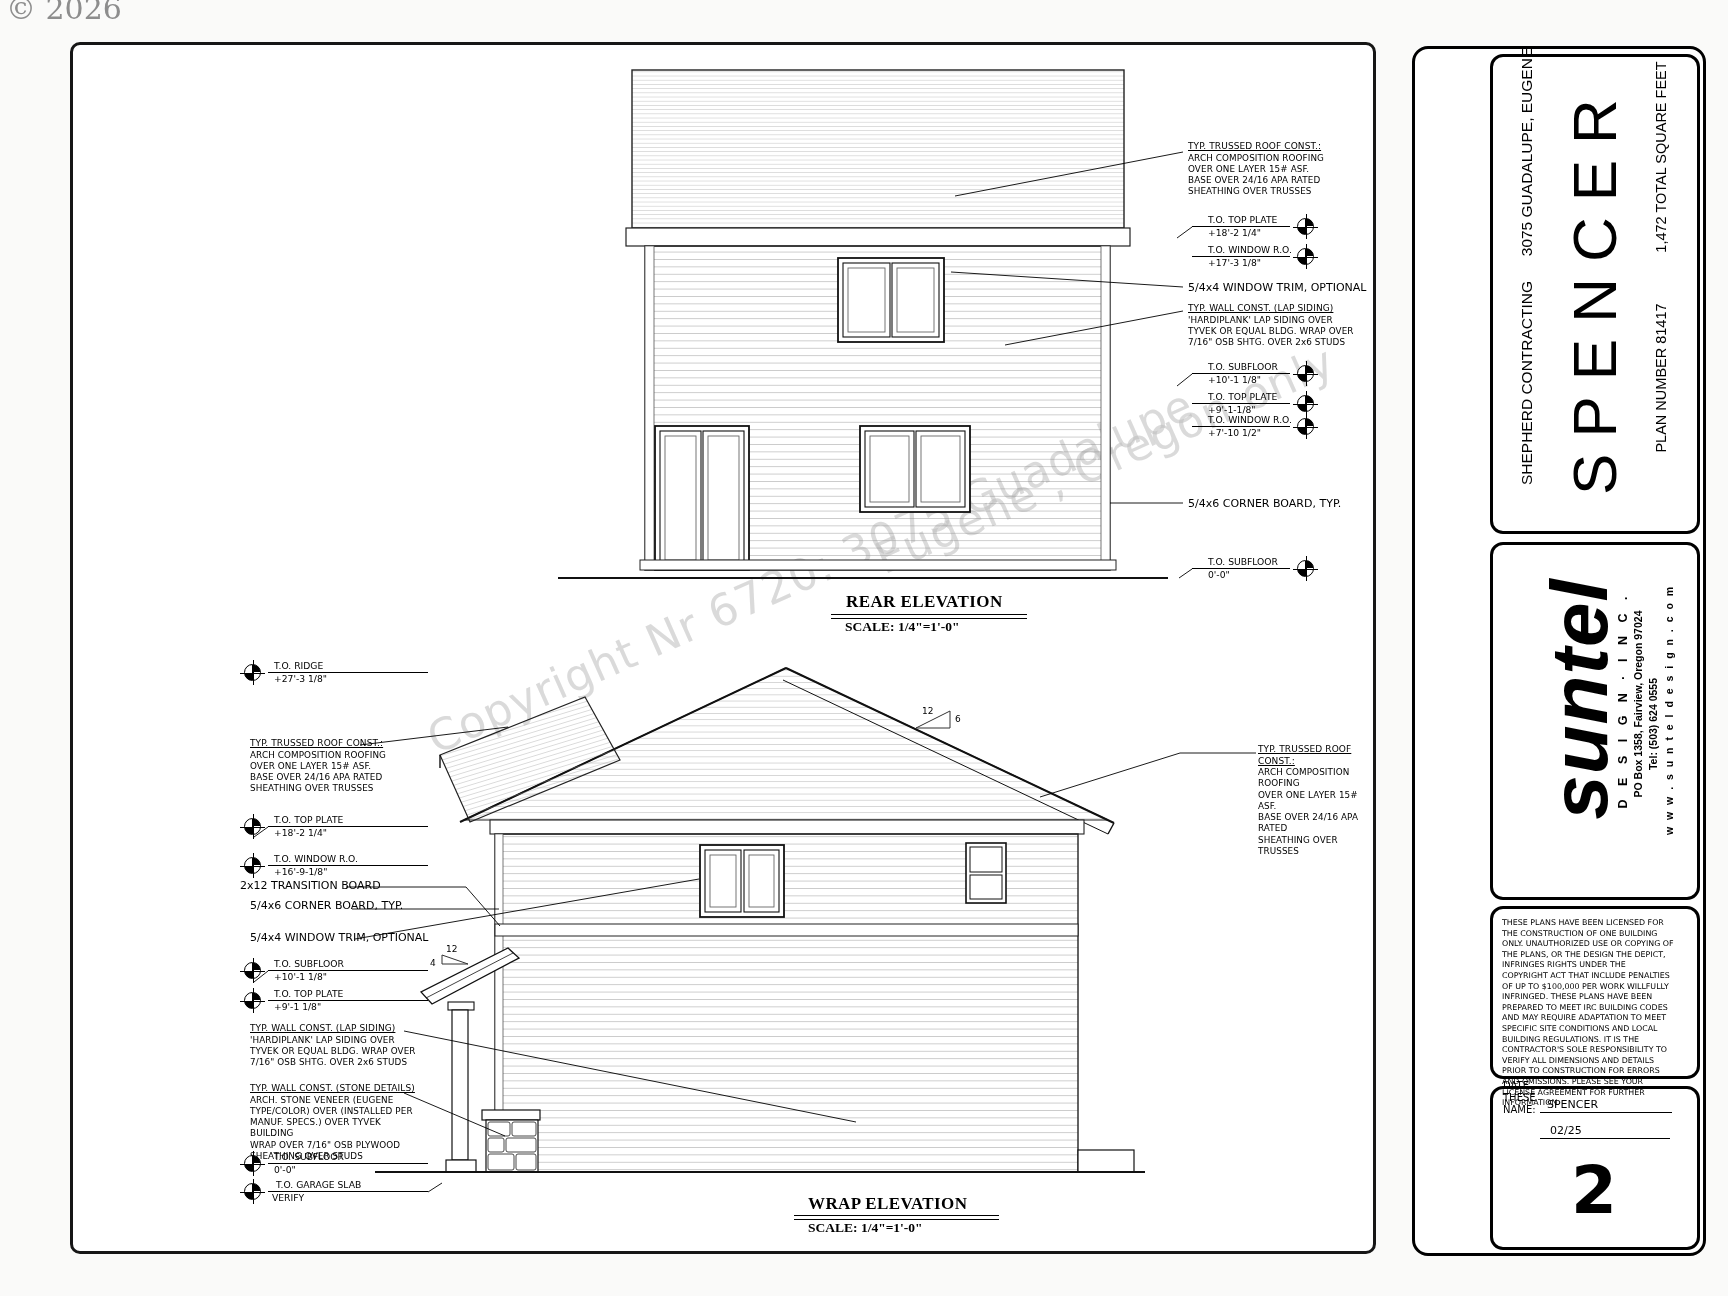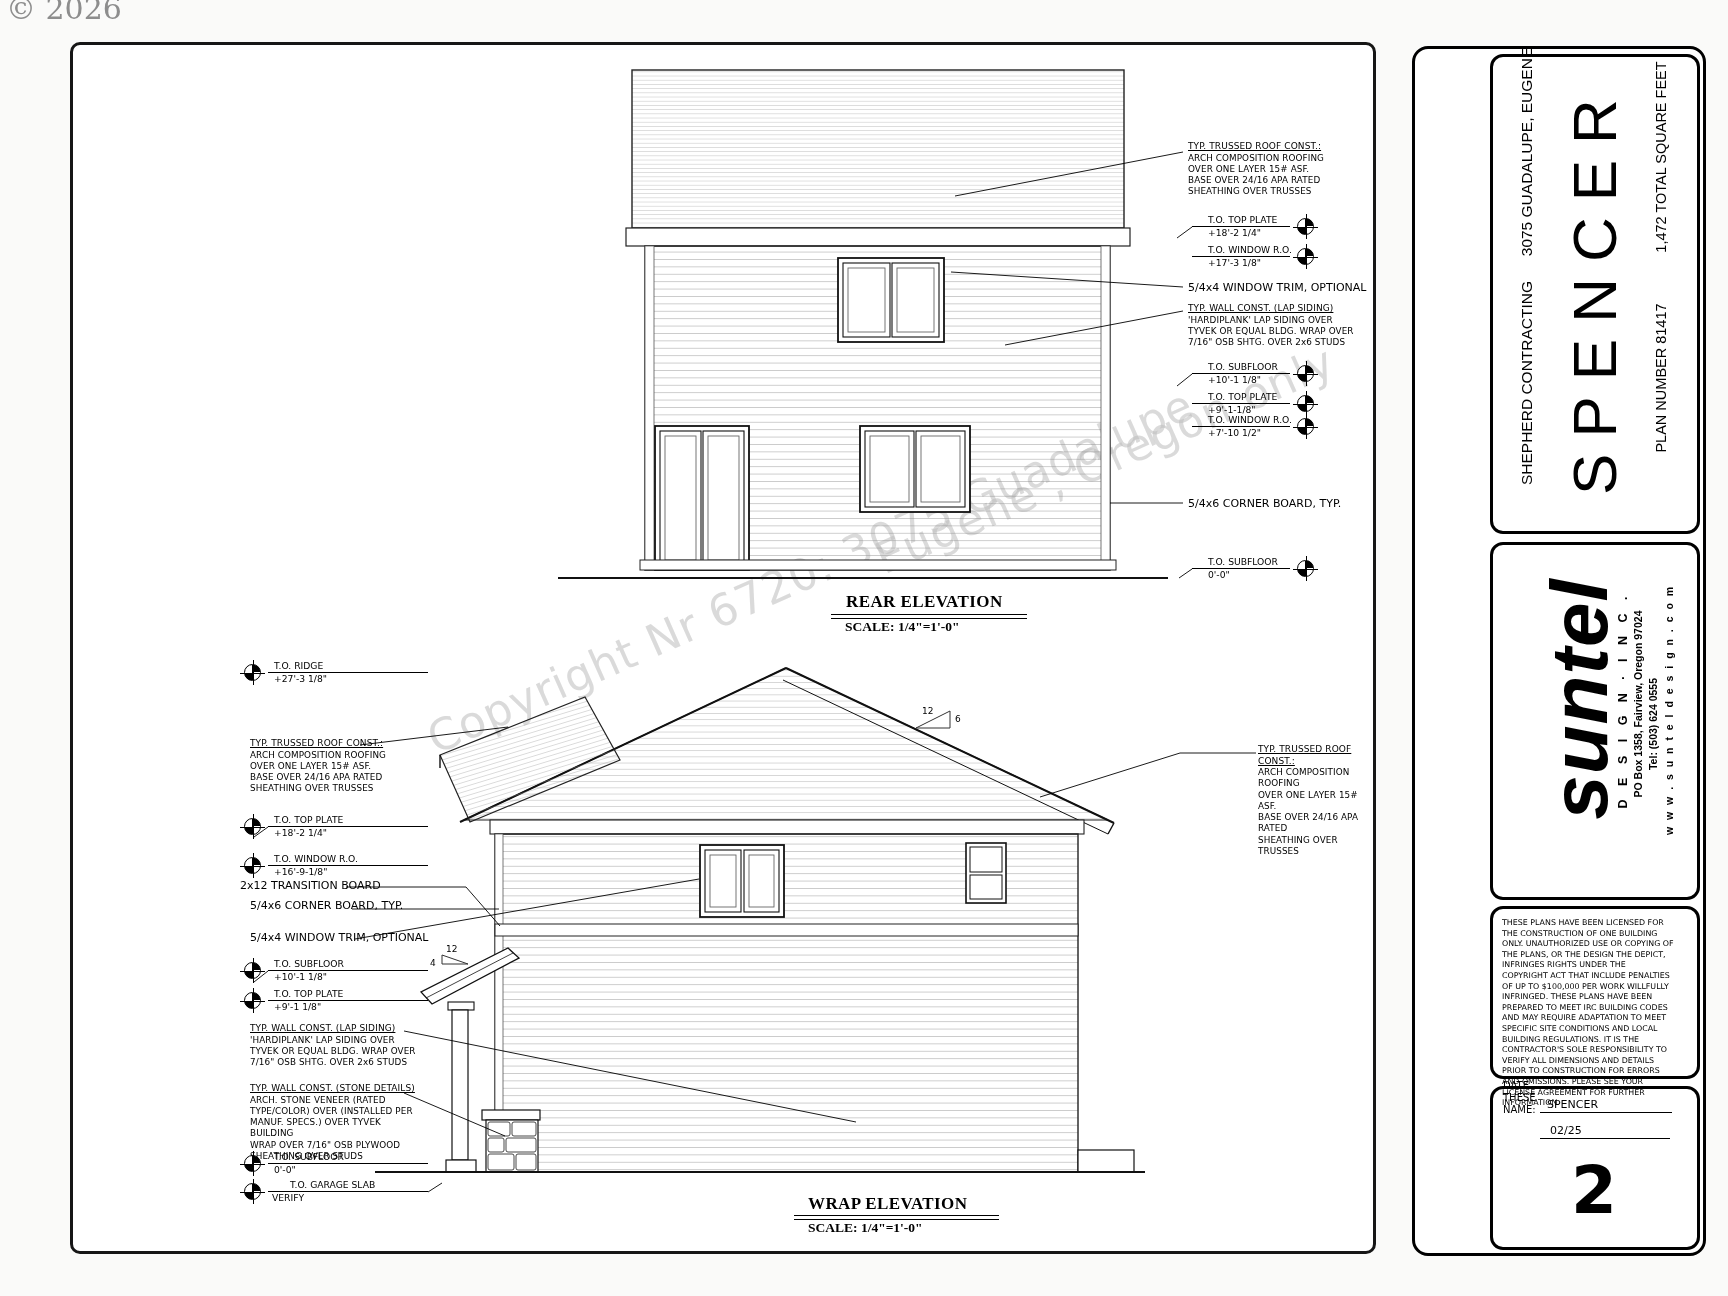--- a/index.html
+++ b/index.html
@@ -332,36 +332,36 @@
 
 <div class="note" style="left:250px;top:1023px">
   <div class="nt">TYP. WALL CONST. (LAP SIDING)</div>
   <div>'HARDIPLANK' LAP SIDING OVER</div>
   <div>TYVEK OR EQUAL BLDG. WRAP OVER</div>
   <div>7/16" OSB SHTG. OVER 2x6 STUDS</div>
 </div>
 
 <div class="note" style="left:250px;top:1083px">
   <div class="nt">TYP. WALL CONST. (STONE DETAILS)</div>
-  <div>ARCH. STONE VENEER (RATED</div>
+  <div>ARCH. STONE VENEER (EUGENE</div>
   <div>TYPE/COLOR) OVER (INSTALLED PER</div>
   <div>MANUF. SPECS.) OVER TYVEK BUILDING</div>
   <div>WRAP OVER 7/16" OSB PLYWOOD</div>
   <div>SHEATHING OVER STUDS</div>
 </div>
 
 <div class="datum datum-l" style="left:268px;top:1151px;width:160px">
   <div class="d-label" style="margin-left:6px">T.O. SUBFLOOR</div>
     <div class="d-line">
       <div class="d-circle"></div>
     </div>
     <div class="d-value" style="margin-left:6px">0'-0"</div>
 </div>
 <div class="datum datum-l" style="left:268px;top:1179px;width:160px">
-  <div class="d-label" style="margin-left:22px">T.O. GARAGE SLAB</div>
+  <div class="d-label" style="margin-left:8px">T.O. GARAGE SLAB</div>
     <div class="d-line">
       <div class="d-circle"></div>
     </div>
     <div class="d-value" style="margin-left:4px">VERIFY</div>
 </div>
 
 <div class="note" style="left:1258px;top:744px;width:120px">
   <div class="nt">TYP. TRUSSED ROOF CONST.:</div>
   <div>ARCH COMPOSITION ROOFING</div>
   <div>OVER ONE LAYER 15# ASF.</div>

